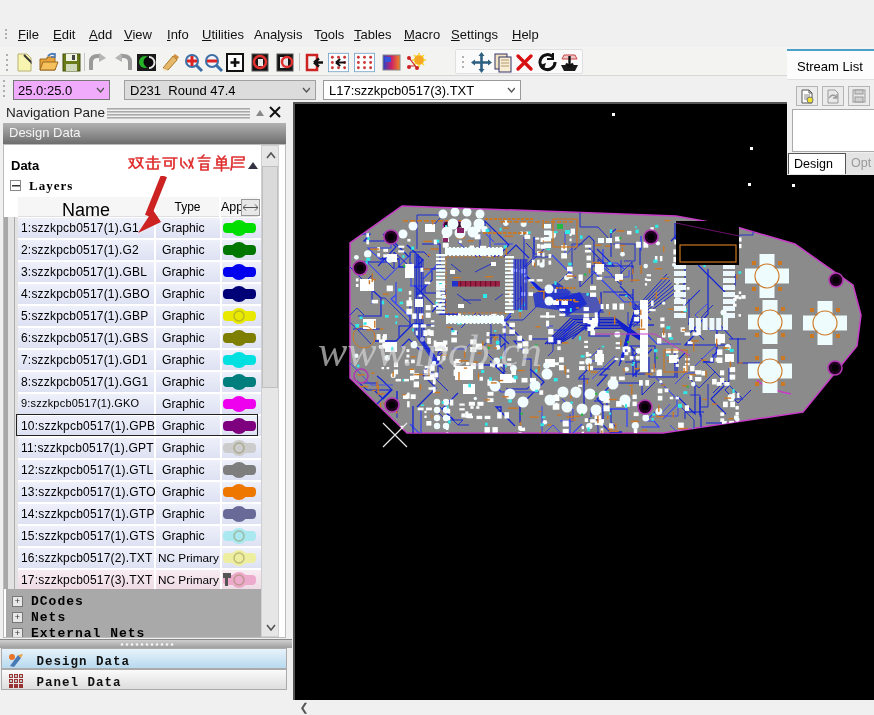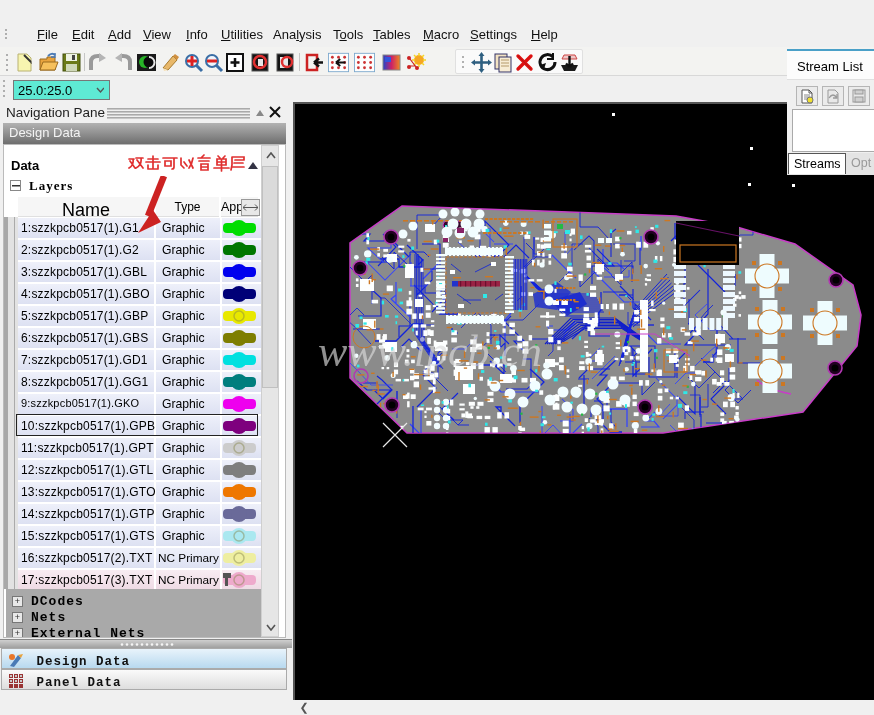--- a/index.html
+++ b/index.html
@@ -2,21 +2,21 @@
 <html><head>
 <meta charset="utf-8">
 <style>
 * { margin:0; padding:0; box-sizing:border-box; }
 html,body { width:874px; height:715px; overflow:hidden; background:#f0f0f0;
   font-family:"Liberation Sans", sans-serif; }
 .abs { position:absolute; }
 #titlebar { left:0; top:0; width:874px; height:23px; background:#ffffff;margin-top:31px; }
 #titletext { left:28px; top:4px; font-size:13.5px; color:#000; }
 #menubar { left:0; top:23px; width:874px; height:24px; background:#f0f0f0; }
-.menu { position:absolute; top:4px; font-size:13px; color:#111;margin-left:19px; }
+.menu { position:absolute; top:4px; font-size:13px; color:#111; }
 .menu u { text-decoration:underline; }
 #toolbar { left:0; top:47px; width:874px; height:29px; background:#f3f3f1; border-bottom:1px solid #d8d8d8; }
 .tbtn { position:absolute; top:5px; width:21px; height:21px; }
 .tsep { position:absolute; top:6px; width:1px; height:18px; background:#c5c5c5; }
 #comborow { left:0; top:76px; width:874px; height:27px; background:#f0f0f0; }
 .combo { position:absolute; top:4px; height:20px; font-size:13px; color:#000; }
 .combo .arr { position:absolute; right:5px; top:6px; width:8px; height:8px; }
 #leftpanel { left:0; top:103px; width:292px; height:612px; background:#f0f0f0; }
 #canvasarea { left:293px; top:102px; width:581px; height:598px; background:#000; border-top:2px solid #555; border-left:2px solid #555;}
 #hscroll { left:293px; top:700px; width:581px; height:15px; background:#f0f0f0; }
@@ -216,21 +216,29 @@
       <path d="M10.5 4 v11 M10.5 15 l-3.5 -3.5 M10.5 15 l3.5 -3.5" stroke="#111" stroke-width="2.4" fill="none"></path>
     </svg>
 </div>
 <div class="abs" id="comborow">
   <svg class="abs" style="left:2px;top:3px" width="4" height="20">
       <circle cx="2" cy="2" r="1" fill="#999"></circle>
       <circle cx="2" cy="7" r="1" fill="#999"></circle>
       <circle cx="2" cy="12" r="1" fill="#999"></circle>
       <circle cx="2" cy="17" r="1" fill="#999"></circle>
     </svg>
-  <div class="combo" style="left:13px;width:97px;background:#5eead4;border:1px solid #777;padding:2px 0 0 4px;">25.0:25.0
+  <div class="combo" style="left:13px;width:97px;background:#f0abfc;border:1px solid #777;padding:2px 0 0 4px;">25.0:25.0
+    <svg class="arr" width="9" height="6">
+        <path d="M1 1 L4.5 5 L8 1" stroke="#555" stroke-width="1.4" fill="none"></path>
+      </svg></div>
+  <div class="combo" style="left:124px;width:192px;background:#dcdcdc;border:1px solid #a0a0a0;padding:2px 0 0 5px;">D231&nbsp; Round 47.4
+    <svg class="arr" width="9" height="6">
+        <path d="M1 1 L4.5 5 L8 1" stroke="#555" stroke-width="1.4" fill="none"></path>
+      </svg></div>
+  <div class="combo" style="left:323px;width:198px;background:#fff;border:1px solid #999;padding:2px 0 0 5px;">L17:szzkpcb0517(3).TXT
     <svg class="arr" width="9" height="6">
         <path d="M1 1 L4.5 5 L8 1" stroke="#555" stroke-width="1.4" fill="none"></path>
       </svg></div>
 </div>
 <div class="abs" id="canvasarea">
 <svg id="pcb" width="579" height="596" viewBox="0 0 579 596" style="position:absolute;left:0;top:0;">
   <defs>
     <clipPath id="bclip">
           <polygon points="107,102 381,112 442,123 500,140 558,181 566,211 562,242 508,308 368,329 112,329 55,274 55,139"></polygon>
         </clipPath>
@@ -1890,16 +1898,16 @@
         <path d="M3 9 Q7 3 11 9 M11 5 v4 h-4" fill="none" stroke="#999" stroke-width="1.3"></path>
       </svg></div>
   <div class="abs sbtn" style="left:61px;">
     <svg width="14" height="15" viewBox="0 0 14 15">
         <rect x="1" y="1" width="12" height="12" fill="#e8e8e8" stroke="#999"></rect>
         <rect x="3" y="1" width="8" height="4" fill="#d0d0d0" stroke="#999"></rect>
         <rect x="3" y="8" width="8" height="5" fill="#d0d0d0" stroke="#999"></rect>
       </svg></div>
   <div class="abs" style="left:5px;top:60px;width:82px;height:43px;background:#fff;border:1px solid #aaa;border-right:none;"></div>
   <div class="abs" style="left:0px;top:104px;width:87px;height:22px;background:#e4e4e4;"></div>
-  <div class="abs" style="left:1px;top:104px;width:58px;height:21px;background:#fff;border:1px solid #555;border-bottom:none;font-size:12.5px;padding:3px 0 0 5px;">Streams</div>
+  <div class="abs" style="left:1px;top:104px;width:58px;height:21px;background:#fff;border:1px solid #555;border-bottom:none;font-size:12.5px;padding:3px 0 0 5px;">Design</div>
   <div class="abs" style="left:64px;top:107px;font-size:12.5px;color:#999;">Opt</div>
 </div>
 <style>.sbtn { top:37px; width:22px; height:20px; background:#ebebeb; border:1px solid #b5b5b5; padding:2px 0 0 3px; }</style>
 
 </body></html>

